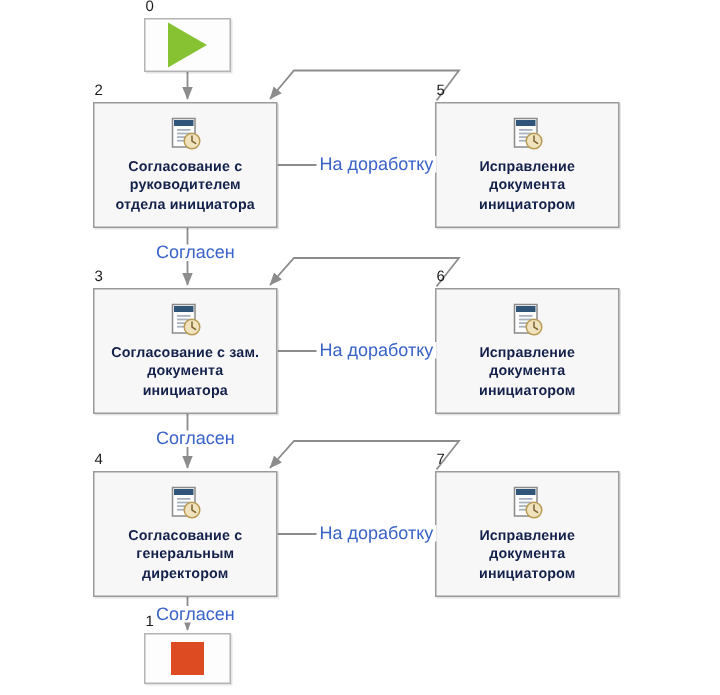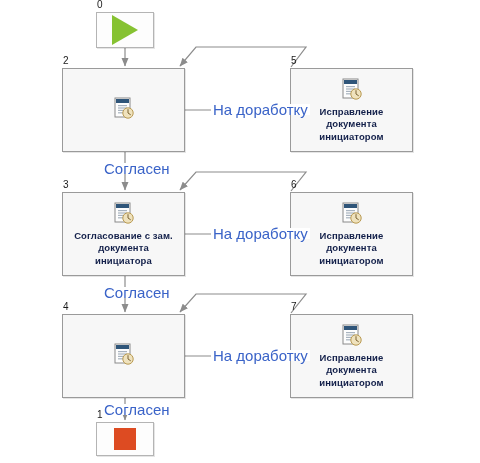--- a/index.html
+++ b/index.html
@@ -73,21 +73,21 @@
     border-bottom: 15px solid transparent;
     border-left: 26px solid #86c232;
   }
   .stop-shape {
     width: 22px;
     height: 22px;
     background: #dd4b22;
   }
   .edge-label {
     position: absolute;
-    font-size: 15px;
+    font-size: 12px;
     color: #3a63c8;
     background: #ffffff;
     padding: 0 2px;
     white-space: nowrap;
     line-height: 11px;
     font-family: "Liberation Sans", sans-serif;
   }
 </style>
 </head>
 <body>
@@ -132,20 +132,21 @@
     <svg class="node-icon" viewBox="0 0 24 24">
       <rect x="3" y="2" width="15" height="19" fill="#fdfdfd" stroke="#8a8a8a" stroke-width="1"></rect>
       <rect x="4" y="3" width="13" height="4" fill="#2f5579"></rect>
       <rect x="6" y="9" width="9" height="1.2" fill="#a8b3bf"></rect>
       <rect x="6" y="11.4" width="9" height="1.2" fill="#a8b3bf"></rect>
       <rect x="6" y="13.8" width="9" height="1.2" fill="#a8b3bf"></rect>
       <rect x="6" y="16.2" width="6" height="1.2" fill="#a8b3bf"></rect>
       <circle cx="16" cy="17" r="5.2" fill="#efe2bd" stroke="#b99a52" stroke-width="1"></circle>
       <path d="M16,13.6 L16,17 L18.4,18.6" stroke="#7a6232" stroke-width="1" fill="none" stroke-linecap="round"></path>
     </svg>
+    <span class="node-label">Согласование с руководителем отдела инициатора</span>
   </div>
 
   <div class="node" id="n-5" style="left:290px; top:68px; width:123px; height:84px;">
     <span class="node-num">5</span>
     <svg class="node-icon" viewBox="0 0 24 24">
       <rect x="3" y="2" width="15" height="19" fill="#fdfdfd" stroke="#8a8a8a" stroke-width="1"></rect>
       <rect x="4" y="3" width="13" height="4" fill="#2f5579"></rect>
       <rect x="6" y="9" width="9" height="1.2" fill="#a8b3bf"></rect>
       <rect x="6" y="11.4" width="9" height="1.2" fill="#a8b3bf"></rect>
       <rect x="6" y="13.8" width="9" height="1.2" fill="#a8b3bf"></rect>
@@ -191,20 +192,21 @@
     <svg class="node-icon" viewBox="0 0 24 24">
       <rect x="3" y="2" width="15" height="19" fill="#fdfdfd" stroke="#8a8a8a" stroke-width="1"></rect>
       <rect x="4" y="3" width="13" height="4" fill="#2f5579"></rect>
       <rect x="6" y="9" width="9" height="1.2" fill="#a8b3bf"></rect>
       <rect x="6" y="11.4" width="9" height="1.2" fill="#a8b3bf"></rect>
       <rect x="6" y="13.8" width="9" height="1.2" fill="#a8b3bf"></rect>
       <rect x="6" y="16.2" width="6" height="1.2" fill="#a8b3bf"></rect>
       <circle cx="16" cy="17" r="5.2" fill="#efe2bd" stroke="#b99a52" stroke-width="1"></circle>
       <path d="M16,13.6 L16,17 L18.4,18.6" stroke="#7a6232" stroke-width="1" fill="none" stroke-linecap="round"></path>
     </svg>
+    <span class="node-label">Согласование с генеральным директором</span>
   </div>
 
   <div class="node" id="n-7" style="left:290px; top:314px; width:123px; height:84px;">
     <span class="node-num">7</span>
     <svg class="node-icon" viewBox="0 0 24 24">
       <rect x="3" y="2" width="15" height="19" fill="#fdfdfd" stroke="#8a8a8a" stroke-width="1"></rect>
       <rect x="4" y="3" width="13" height="4" fill="#2f5579"></rect>
       <rect x="6" y="9" width="9" height="1.2" fill="#a8b3bf"></rect>
       <rect x="6" y="11.4" width="9" height="1.2" fill="#a8b3bf"></rect>
       <rect x="6" y="13.8" width="9" height="1.2" fill="#a8b3bf"></rect>

